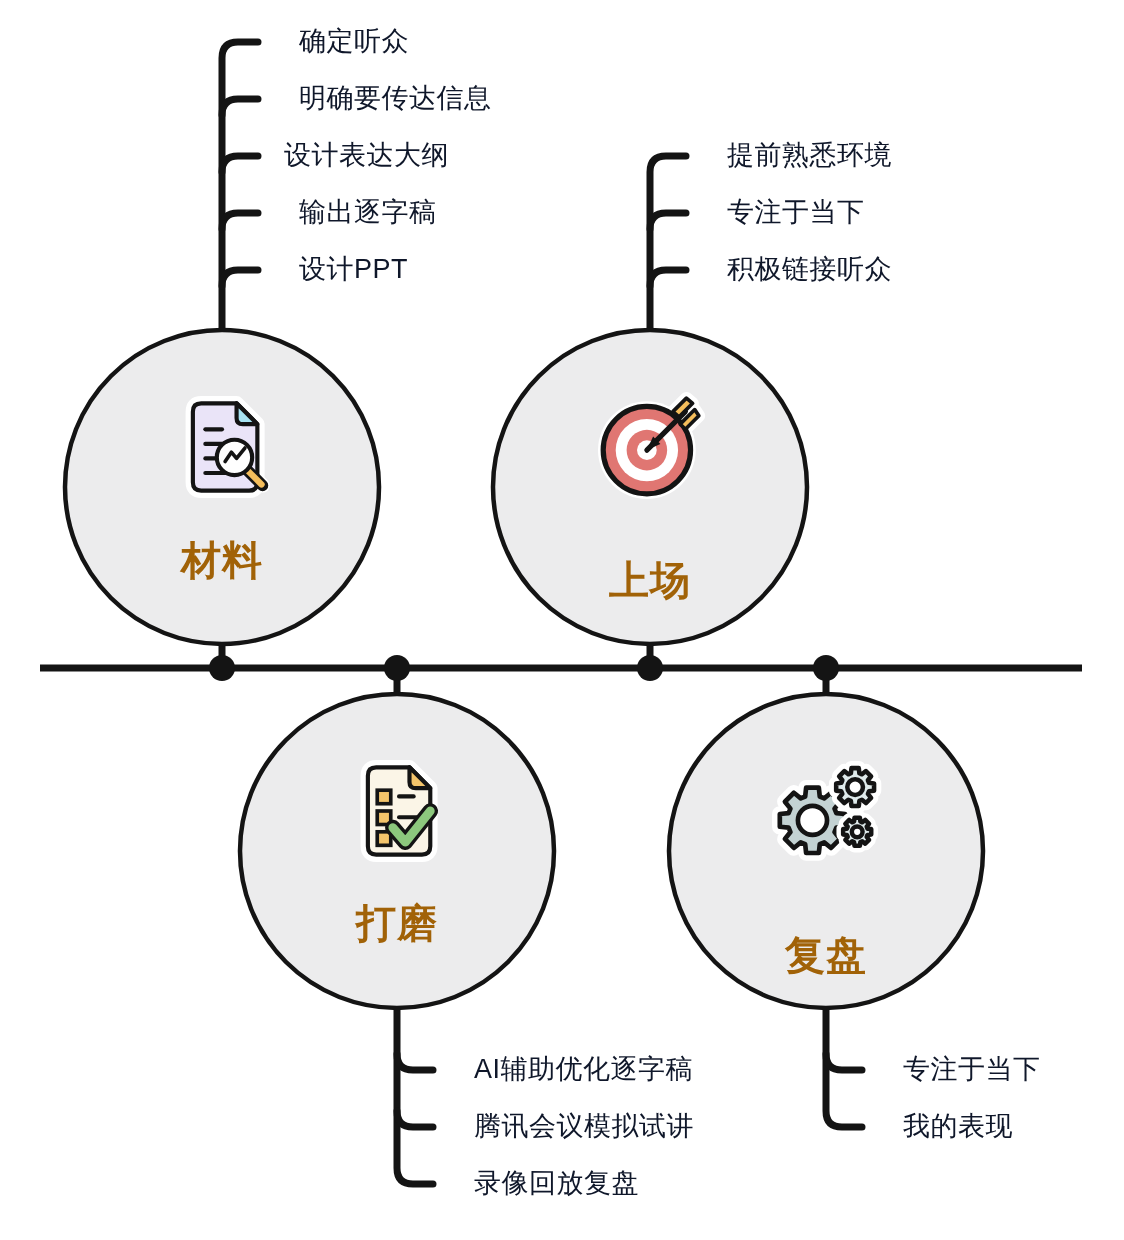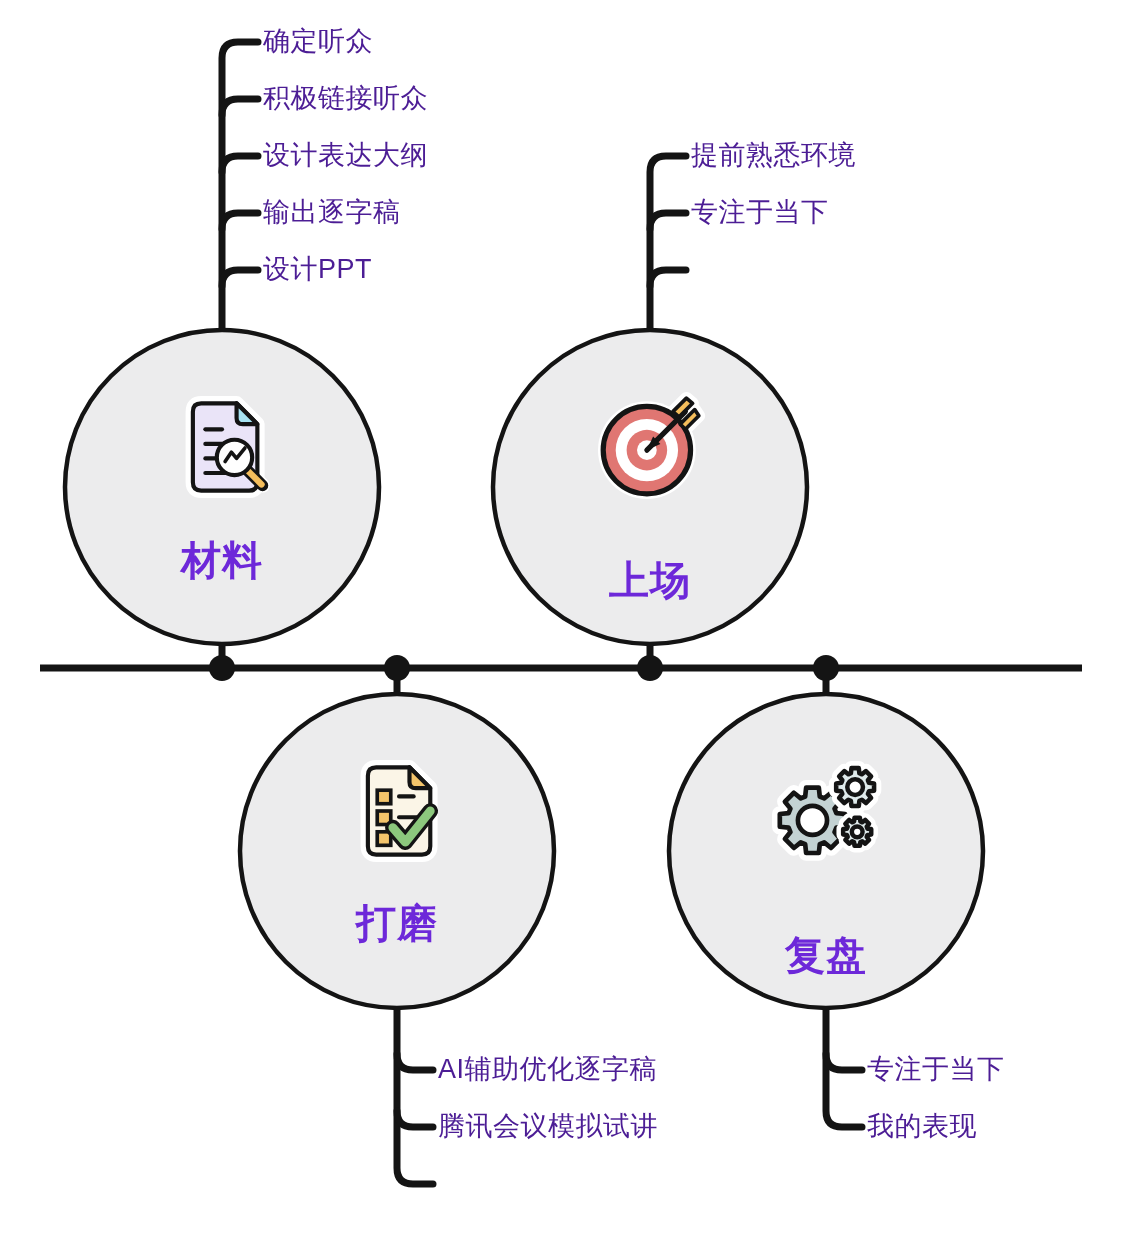--- a/index.html
+++ b/index.html
@@ -12,30 +12,31 @@
     overflow:hidden;
   }
   .diagram-svg{position:absolute;left:0;top:0;}
   .item-label{
     position:absolute;
     transform:translateY(-54%);
     font-size:27px;
     font-weight:500;
     letter-spacing:0.5px;
     white-space:nowrap;
-    color:#4c1d95;
+    color:#0f172a;
+    margin-left:36px;
   }
   .node-label{
     position:absolute;
     transform:translate(-50%,-50%);
     font-size:40px;
     font-weight:700;
     letter-spacing:1px;
     white-space:nowrap;
-    color:#6d28d9;
+    color:#a16207;
   }
 </style>
 </head>
 <body>
 
 <div class="canvas">
 
   <svg class="diagram-svg" width="1124" height="1240" viewBox="0 0 1124 1240">
     <defs>
       <path id="gearP" d="M22.95,-7.02 L31.41,-6.11 L31.41,6.11 L22.95,7.02 L21.19,11.26 L26.53,17.89 L17.89,26.53 L11.26,21.19 L7.02,22.95 L6.11,31.41 L-6.11,31.41 L-7.02,22.95 L-11.26,21.19 L-17.89,26.53 L-26.53,17.89 L-21.19,11.26 L-22.95,7.02 L-31.41,6.11 L-31.41,-6.11 L-22.95,-7.02 L-21.19,-11.26 L-26.53,-17.89 L-17.89,-26.53 L-11.26,-21.19 L-7.02,-22.95 L-6.11,-31.41 L6.11,-31.41 L7.02,-22.95 L11.26,-21.19 L17.89,-26.53 L26.53,-17.89 L21.19,-11.26 Z"></path>
@@ -162,27 +163,29 @@
       </g>
     </g>
   </svg>
 
   <div class="node-label" style="left:222px;top:560px;">材料</div>
   <div class="node-label" style="left:650px;top:560px;margin-top:20px;">上场</div>
   <div class="node-label" style="left:397px;top:923px;">打磨</div>
   <div class="node-label" style="left:826px;top:923px;margin-top:32px;">复盘</div>
 
   <div class="item-label" style="left:263px;top:42px;">确定听众</div>
-  <div class="item-label" style="left:263px;top:99px;">积极链接听众</div>
-  <div class="item-label" style="left:263px;top:156px;">设计表达大纲</div>
+  <div class="item-label" style="left:263px;top:99px;">明确要传达信息</div>
+  <div class="item-label" style="left:248px;top:156px;">设计表达大纲</div>
   <div class="item-label" style="left:263px;top:213px;">输出逐字稿</div>
   <div class="item-label" style="left:263px;top:270px;">设计PPT</div>
 
   <div class="item-label" style="left:691px;top:156px;">提前熟悉环境</div>
   <div class="item-label" style="left:691px;top:213px;">专注于当下</div>
+  <div class="item-label" style="left:691px;top:270px;">积极链接听众</div>
 
   <div class="item-label" style="left:438px;top:1070px;">AI辅助优化逐字稿</div>
   <div class="item-label" style="left:438px;top:1127px;">腾讯会议模拟试讲</div>
+  <div class="item-label" style="left:438px;top:1184px;">录像回放复盘</div>
 
   <div class="item-label" style="left:867px;top:1070px;">专注于当下</div>
   <div class="item-label" style="left:867px;top:1127px;">我的表现</div>
 
 </div>
 
 </body></html>

